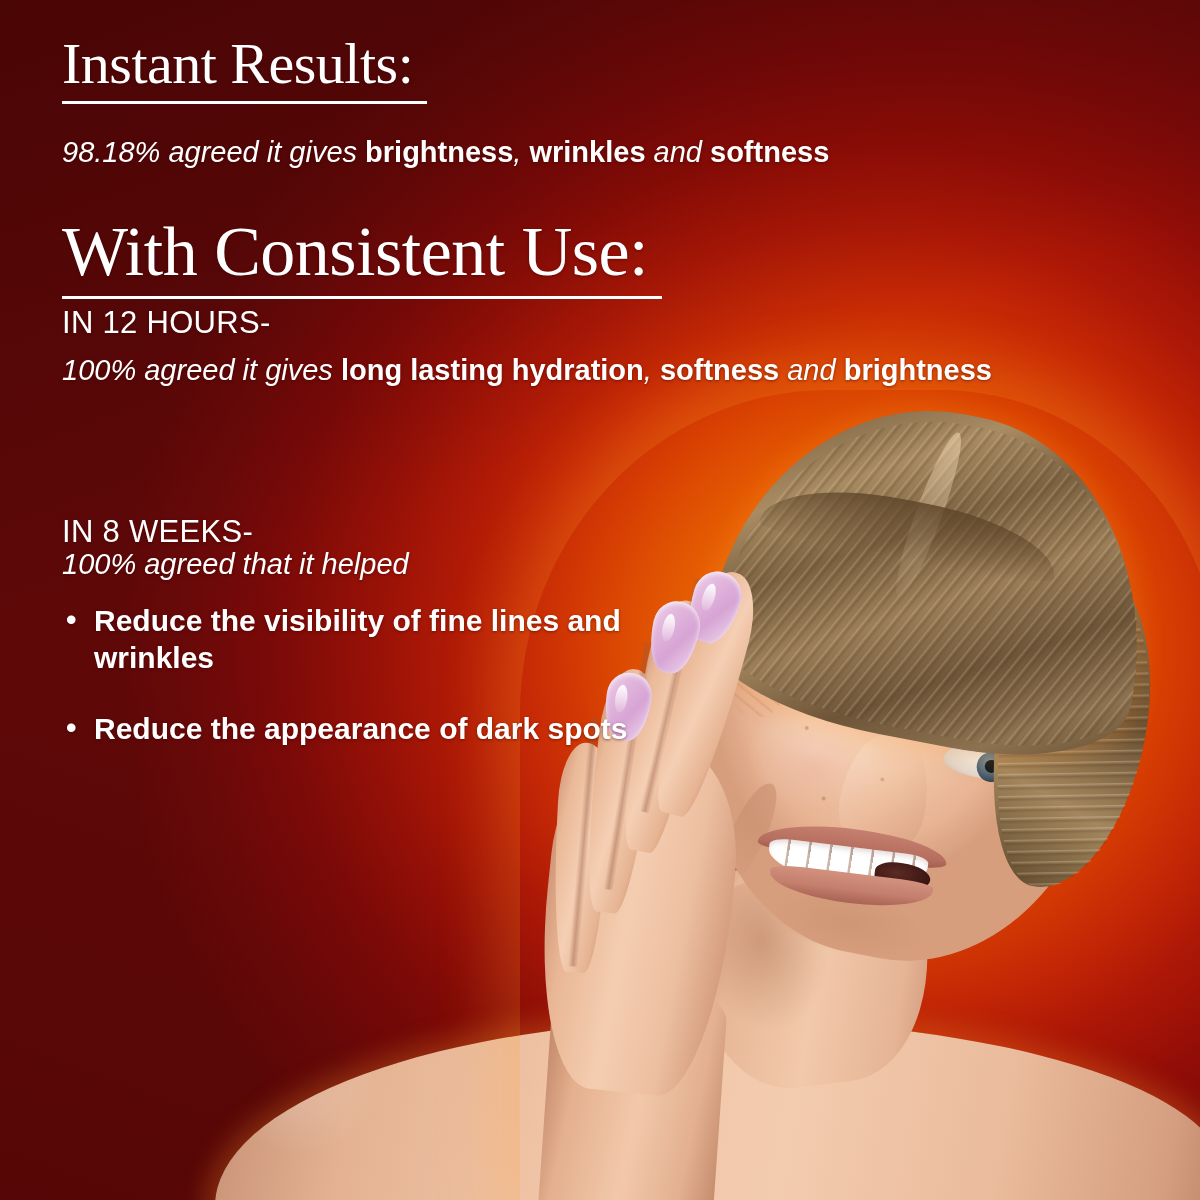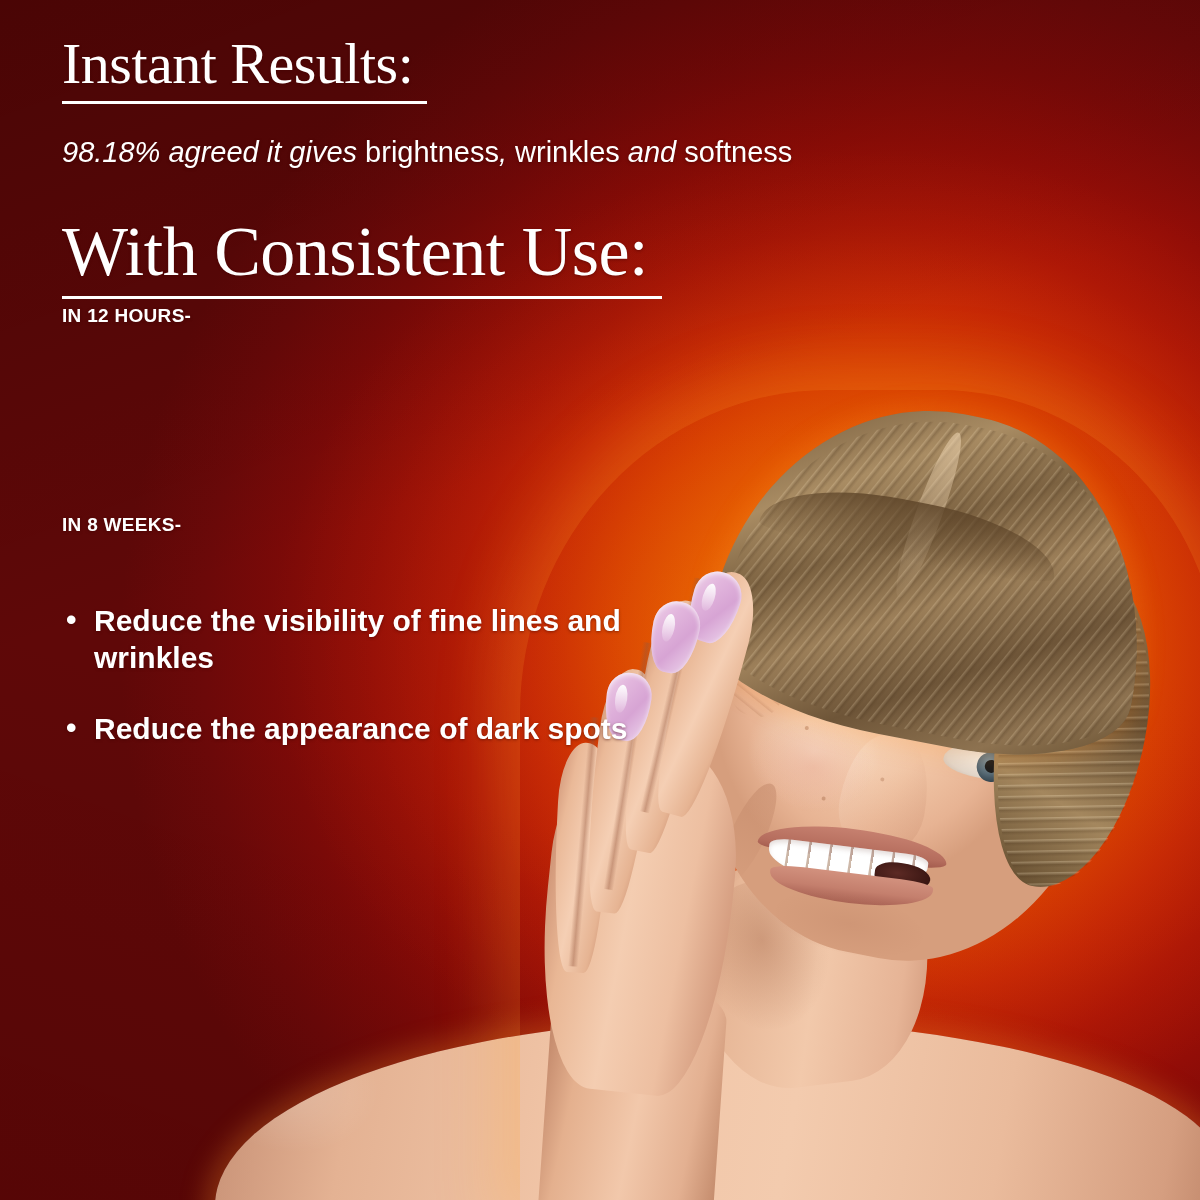--- a/index.html
+++ b/index.html
@@ -346,29 +346,29 @@
   .sub-italic {
     position: absolute;
     color: #ffffff;
     font-family: "Liberation Sans", sans-serif;
     font-style: italic;
     font-weight: 400;
     font-size: 29px;
     line-height: 1.26;
     text-shadow: 0 1px 3px rgba(60,0,0,0.5);
   }
-  .sub-italic b { font-style: normal; font-weight: 400; text-align: right; }
+  .sub-italic b { font-style: normal; font-weight: 700; text-align: right; }
 
   #sub1 { left: 62px; top: 134px; white-space: nowrap; }
 
   .kicker {
     position: absolute;
     color: #ffffff;
-    font-weight: 700;
-    font-size: 19px;
+    font-weight: 400;
+    font-size: 31px;
     letter-spacing: 0.3px;
     white-space: nowrap;
     text-shadow: 0 1px 3px rgba(60,0,0,0.5);
   }
   #k1 { left: 62px; top: 305px; }
   #k2 { left: 62px; top: 514px; }
 
   #sub2 { left: 62px; top: 352px; width: 930px; }
   #sub3 { left: 62px; top: 546px; width: 620px; }
 
@@ -508,23 +508,25 @@
     </div>
 
     <div class="sub-italic" id="sub1"><span>98.18% agreed it gives </span><b>brightness</b><span>, </span><b>wrinkles</b><span> and </span><b>softness</b></div>
 
     <div class="h-serif" id="h2">
       <span class="ul">With Consistent Use:</span>
     </div>
 
     <div class="kicker" id="k1">IN 12 HOURS-</div>
 
+    <div class="sub-italic" id="sub2"><span>100% agreed it gives </span><b>long lasting hydration</b><span>, </span><b>softness</b><span> and </span><b>brightness</b></div>
 
     <div class="kicker" id="k2">IN 8 WEEKS-</div>
 
+    <div class="sub-italic" id="sub3">100% agreed that it helped</div>
 
     <ul class="bullets">
       <li>Reduce the visibility of fine lines and wrinkles</li>
       <li>Reduce the appearance of dark spots</li>
     </ul>
   </div>
 
 </div>
 
 </body></html>

